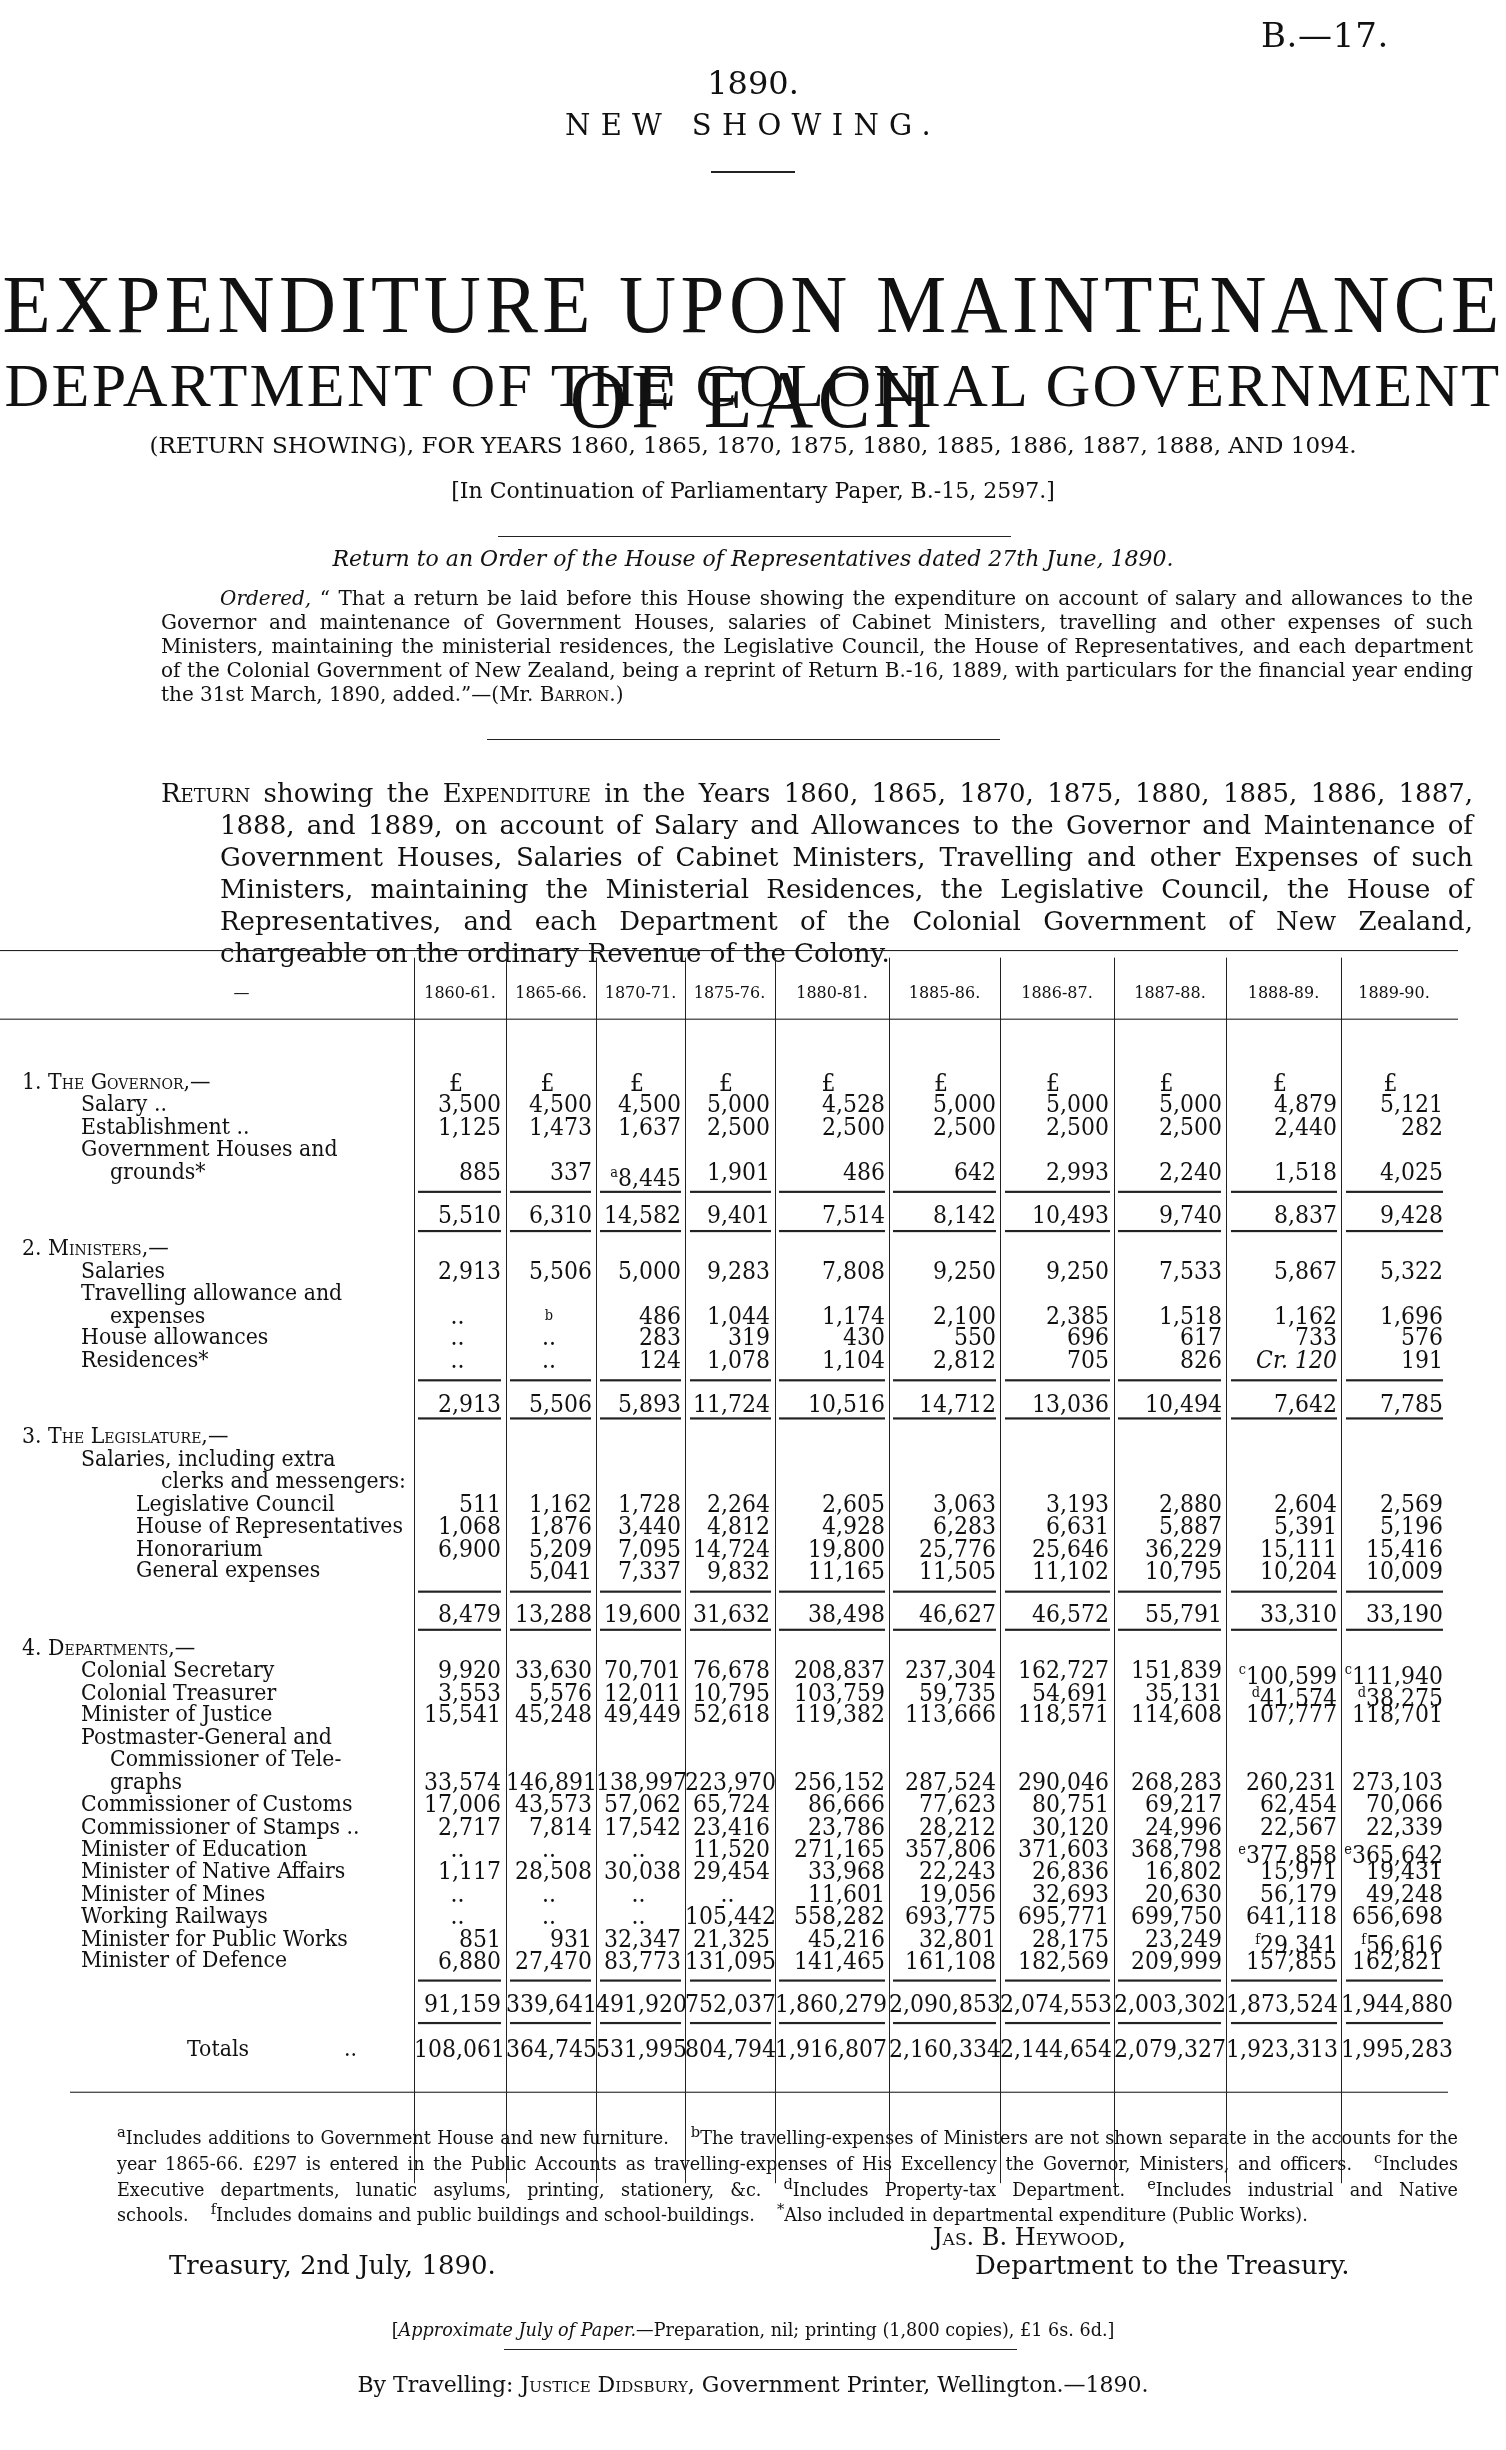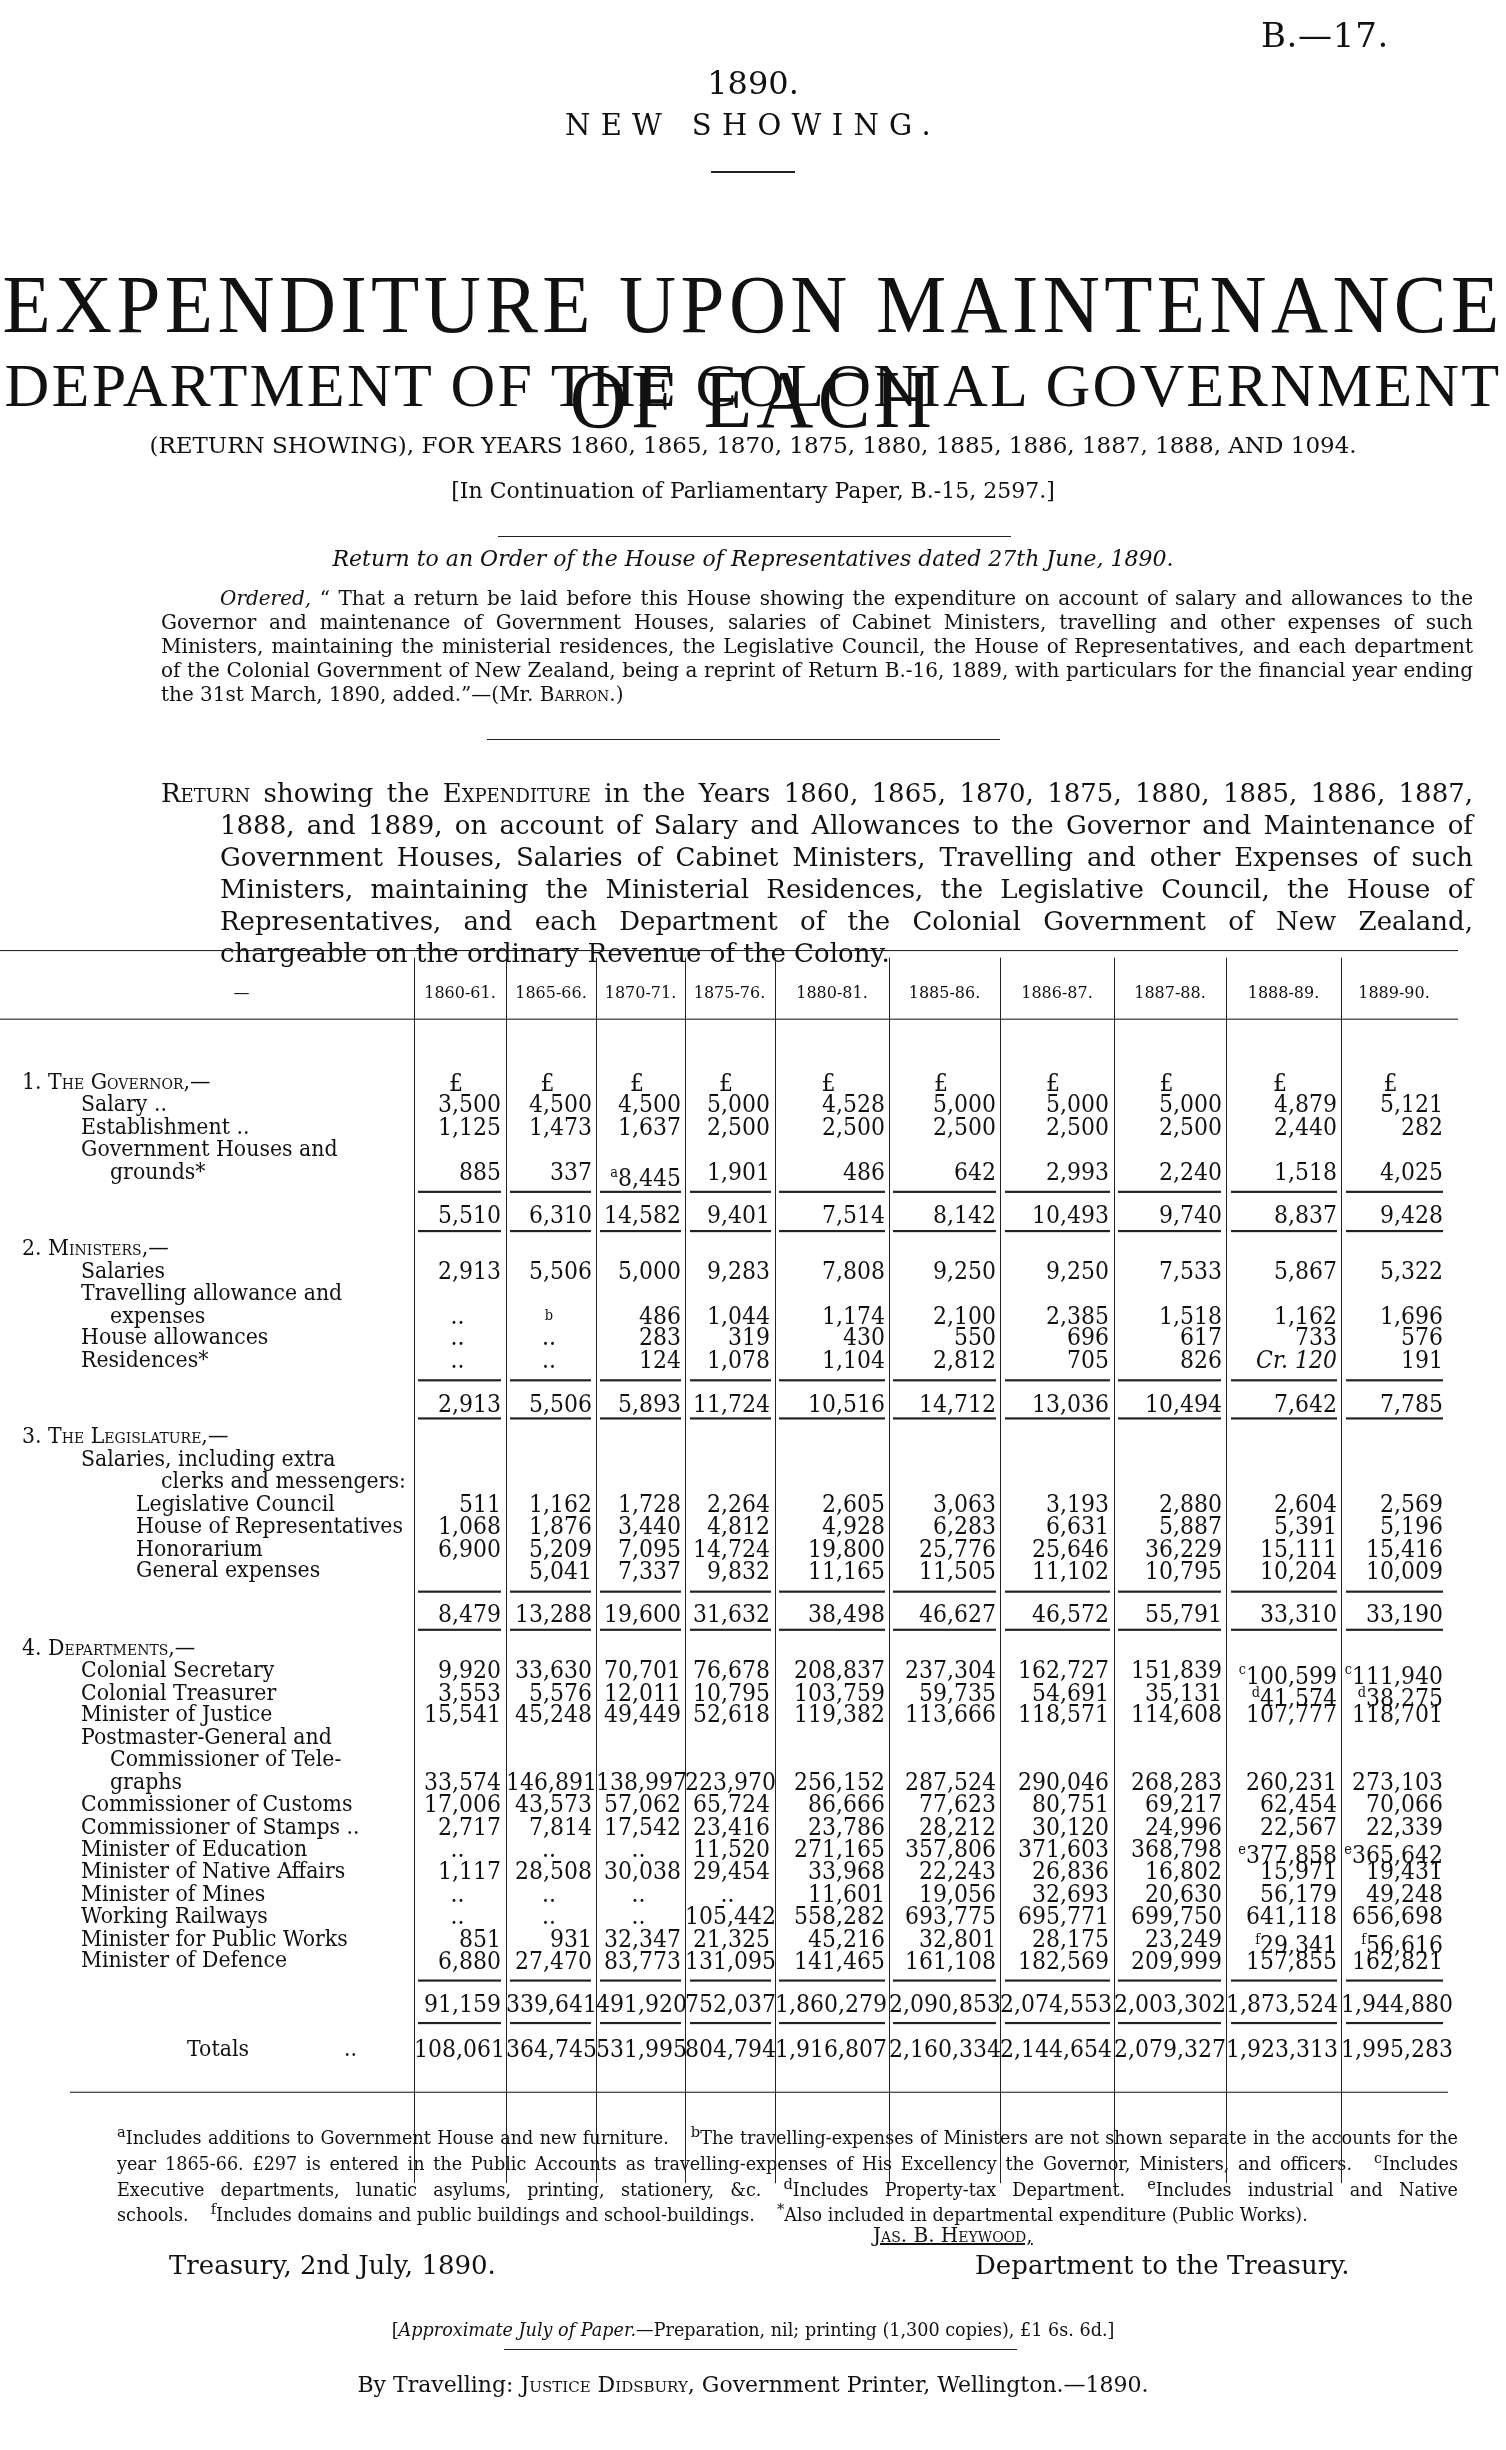--- a/index.html
+++ b/index.html
@@ -30,21 +30,21 @@
   .vline { position: absolute; border-left: 1.5px solid #222; width: 0; }
   .hdr { position: absolute; top: 29px; font-size: 16px; text-align: center; }
   .cell { position: absolute; font-size: 22px; text-align: right; white-space: nowrap; line-height: 23.5px; }
   .lbl { position: absolute; font-size: 20.5px; white-space: nowrap; line-height: 23.5px; }
   .sup { font-size: 13px; vertical-align: super; }
   .ital { font-style: italic; }
   .srule { position: absolute; border-top: 2.2px solid #222; height: 0; }
 
   #footnotes { left: 117px; width: 1341px; top: 2122px; font-size: 17.6px; line-height: 20px; text-align: justify; }
   #footnotes span { margin-right: 22px; }
-  #signature-name { left: 873px; top: 2223px; font-size: 20px; text-decoration: underline; }
+  #signature-name { left: 933px; top: 2223px; font-size: 24px; }
   #treasury-date { left: 169px; top: 2250px; font-size: 26px; }
   #signature-title { left: 975px; top: 2250px; font-size: 26px; }
   #cost { top: 2320px; font-size: 17.6px; }
   #cost .ital { font-style: italic; }
   #printer { top: 2372px; font-size: 22px; }
 </style>
 </head>
 <body>
 
 <div class="abs" id="ref">B.—17.</div>
@@ -499,16 +499,16 @@
     <div class="cell" style="left: 1341px; width: 102px; top: 997px;">1,995,283</div>
     <div class="hline" style="left: 70px; top: 1048px; width: 1378px;"></div>
   </div>
 
 <div class="abs" id="footnotes"><span><sup>a</sup><span style="margin-right: 0px;">Includes additions to Government House and new furniture.</span></span><span><sup>b</sup><span style="margin-right: 0px;">The travelling-expenses of Ministers are not shown separate in the accounts for the year 1865-66. £297 is entered in the Public Accounts as travelling-expenses of His Excellency the Governor, Ministers, and officers.</span></span><span><sup>c</sup><span style="margin-right: 0px;">Includes Executive departments, lunatic asylums, printing, stationery, &amp;c.</span></span><span><sup>d</sup><span style="margin-right: 0px;">Includes Property-tax Department.</span></span><span><sup>e</sup><span style="margin-right: 0px;">Includes industrial and Native schools.</span></span><span><sup>f</sup><span style="margin-right: 0px;">Includes domains and public buildings and school-buildings.</span></span><span><sup>*</sup><span style="margin-right: 0px;">Also included in departmental expenditure (Public Works).</span></span></div>
 
 <div class="abs" id="signature-name"><span class="sc">Jas. B. Heywood,</span></div>
 <div class="abs" id="treasury-date">Treasury, 2nd July, 1890.</div>
 <div class="abs" id="signature-title">Department to the Treasury.</div>
 
-<div class="abs center" id="cost">[<span class="ital">Approximate July of Paper.</span><span>—Preparation, nil; printing (1,300 copies), £1 6s. 6d.]</span></div>
+<div class="abs center" id="cost">[<span class="ital">Approximate July of Paper.</span><span>—Preparation, nil; printing (1,800 copies), £1 6s. 6d.]</span></div>
 <div class="rule" style="left:504px;width:513px;top:2349px;border-top-width:1.5px;"></div>
 <div class="abs center" id="printer"><span>By Travelling: </span><span class="sc">Justice Didsbury</span><span>, Government Printer, Wellington.—1890.</span></div>
 
 
 </body></html>

